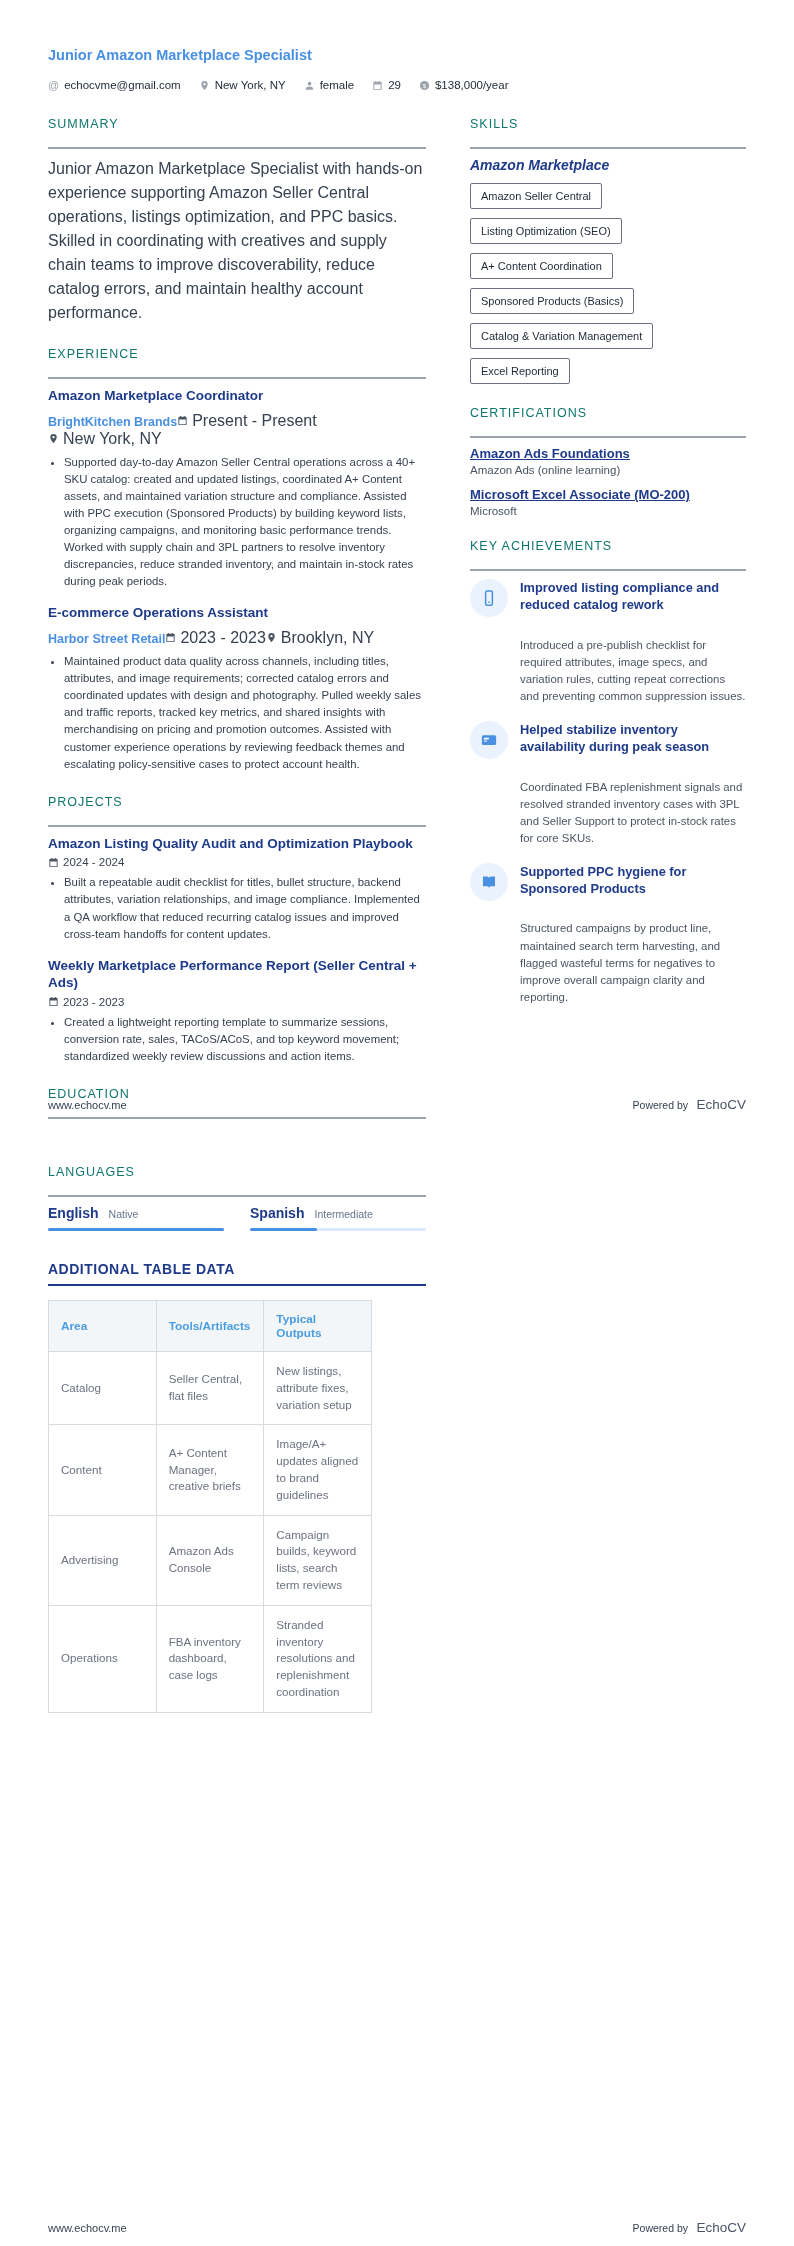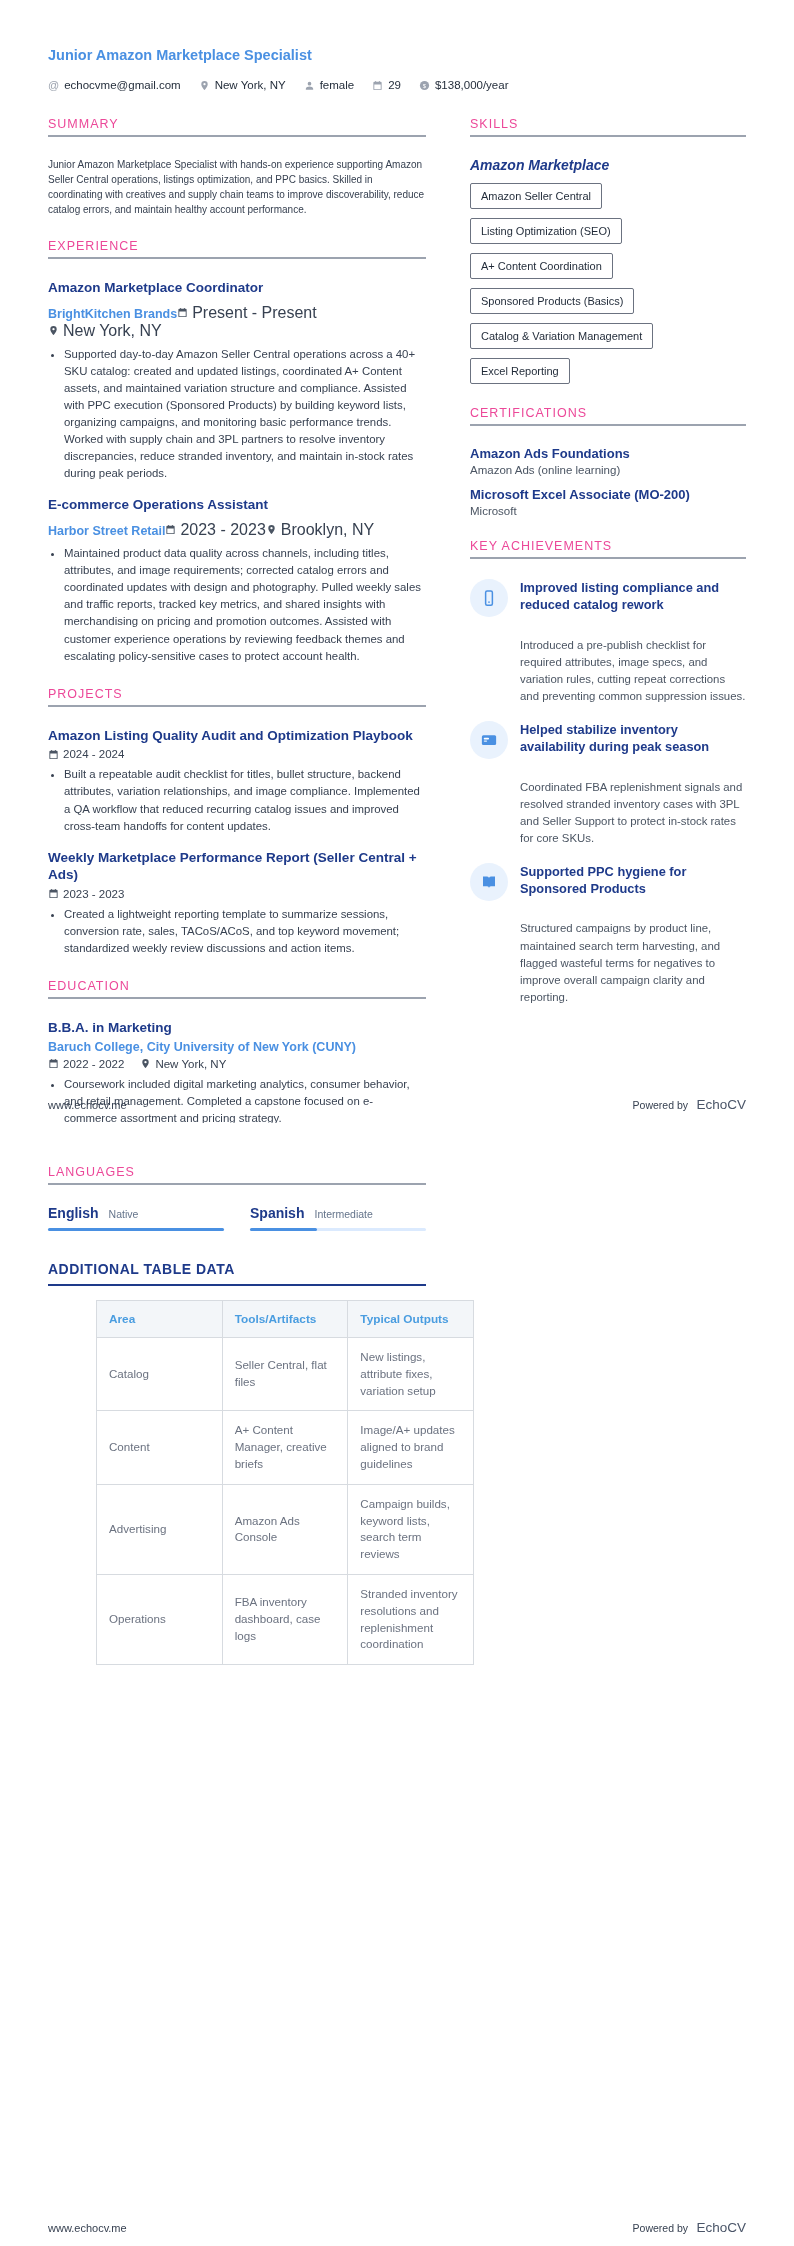--- a/index.html
+++ b/index.html
@@ -30,25 +30,25 @@
     font-size:11.5px; color:#1f2937; flex-wrap:wrap;
   }
   .contact-item { display:inline-flex; align-items:center; gap:5px; }
   .ci { color:#9ca3af; font-size:11px; display:inline-flex; align-items:center; }
   
   .columns { display:flex; gap:44px; margin-top:26px; }
   .col-left { width:378px; flex:0 0 378px; }
   .col-right { flex:1; min-width:0; }
   section { margin-bottom:22px; }
   .sec-h {
-    font-size:12.5px; font-weight:500; color:#ec4899; letter-spacing:1px;
-    text-transform:uppercase; padding-bottom:4px;
-    border-bottom:2.5px solid #9ca3af; margin-bottom:20px;
-  }
-  .body-text { font-size:10px; line-height:1.5; color:#374151; }
+    font-size:12.5px; font-weight:500; color:#0f766e; letter-spacing:1px;
+    text-transform:uppercase; padding-bottom:16px;
+    border-bottom:2.5px solid #9ca3af; margin-bottom:8px;
+  }
+  .body-text { font-size:16px; line-height:1.5; color:#374151; }
   
   .item { margin-bottom:14px; }
   .item-title { font-size:13.5px; font-weight:700; color:#1e3a8a; line-height:1.3; }
   .item-sub { font-size:12.5px; font-weight:700; color:#4a90e2; margin-top:3px; }
   .meta-row {
     display:flex; align-items:center; gap:16px; margin-top:4px;
     font-size:11.5px; color:#374151;
   }
   .meta { display:inline-flex; align-items:center; gap:4px; }
   .meta svg { flex:0 0 auto; }
@@ -56,21 +56,21 @@
   .bullets { margin:6px 0 0 16px; }
   .bullets li { font-size:11.4px; line-height:1.5; color:#374151; margin-bottom:4px; }
   
   .skill-group-title { font-size:14px; font-weight:700; color:#1e3a8a; margin-bottom:10px;font-style:italic; }
   .chip {
     display:table; font-size:11px; color:#1f2937;
     border:1px solid #6b7280; border-radius:2px;
     padding:6px 10px; margin-bottom:9px; background:#fff;
   }
   .cert { margin-bottom:11px; }
-  .cert-name { font-size:13px; font-weight:700; color:#1e3a8a; }
+  .cert-name { font-size:13px; font-weight:700; color:#1e3a8a;text-decoration:underline; }
   .cert-issuer { font-size:11.5px; color:#4b5563; margin-top:3px; }
   .ach { display:flex; gap:12px; margin-bottom:16px; }
   .ach-ic {
     flex:0 0 38px; width:38px; height:38px; border-radius:50%;
     background:#e9f2fd; display:flex; align-items:center; justify-content:center;
   }
   .ach-title { font-size:12.8px; font-weight:700; color:#1e3a8a; line-height:1.35; }
   .ach-desc { font-size:11.4px; color:#4b5563; line-height:1.5; margin-top:23px; }
   
   .page-footer {
@@ -87,21 +87,21 @@
   .lang-name { font-size:14px; font-weight:700; color:#1e3a8a; }
   .lang-level { font-size:10.5px; color:#64748b; }
   .lang-track { height:3px; background:#dbeafe; margin-top:7px; border-radius:2px; }
   .lang-fill { height:3px; background:#4a90e2; border-radius:2px; }
   .table-h {
     width:378px; font-size:14px; font-weight:700; color:#1e3a8a;
     letter-spacing:0.5px; text-transform:uppercase;
     padding-bottom:7px; border-bottom:2.5px solid #1e3a8a; margin-bottom:14px;
   }
   table.extra {
-    width:378px; border-collapse:collapse; table-layout:fixed;margin-left:48px;
+    width:324px; border-collapse:collapse; table-layout:fixed;
   }
   table.extra th, table.extra td {
     border:1px solid #d7dbe0; text-align:left; vertical-align:middle;
     padding:11px 12px;
   }
   table.extra th {
     background:#f3f6f9; color:#4a9de0; font-size:11.8px; font-weight:700;
   }
   table.extra td { color:#6b7280; font-size:11.6px; line-height:1.45; }
 </style>

